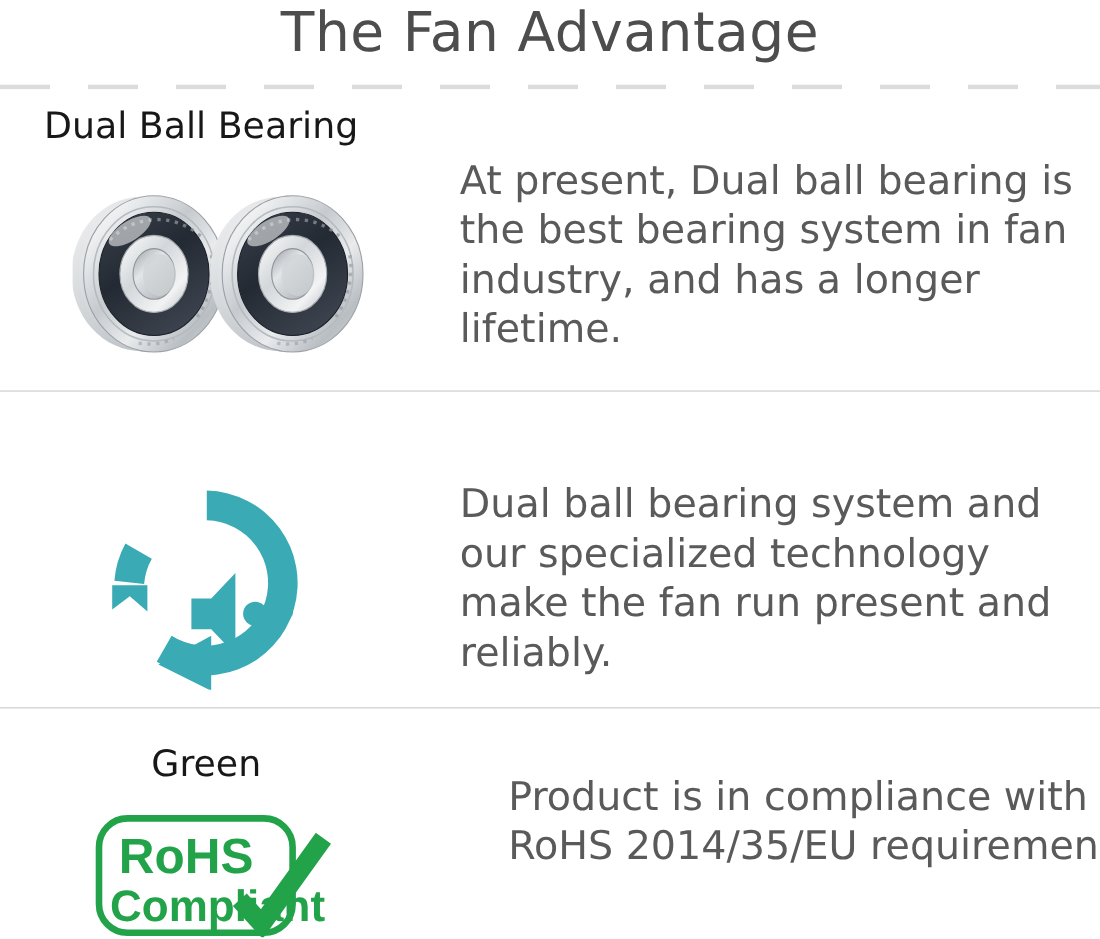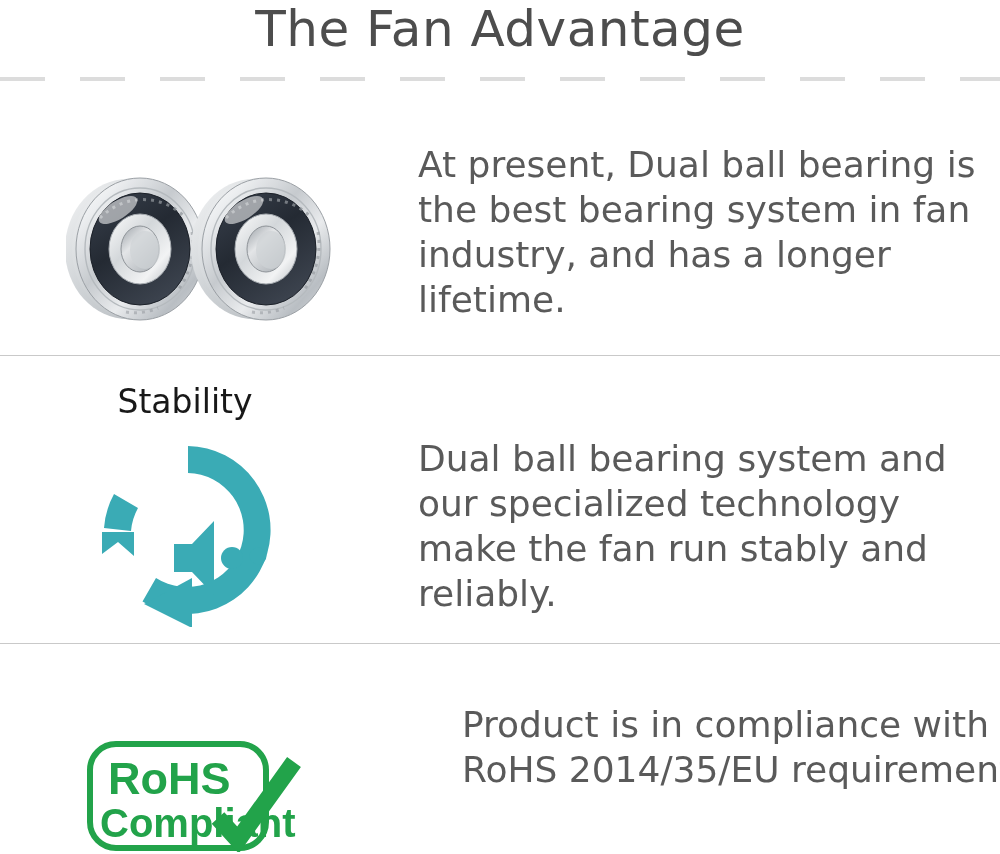--- a/index.html
+++ b/index.html
@@ -151,20 +151,21 @@
 <body>
 
 <div class="page-title">The Fan Advantage</div>
 
 <div class="dashed-divider"></div>
 
 <div class="section s1">
 
   <div class="col-left">
 
+    <div class="feature-heading h-dual">Dual Ball Bearing</div>
 
     <div class="bearing-wrap">
       <svg class="bearing-svg" width="280" height="155" viewBox="0 0 280 155" aria-hidden="true">
         <defs>
           <linearGradient id="outerRace" x1="0" y1="0" x2="1" y2="1">
             <stop offset="0%" stop-color="#ffffff"></stop>
             <stop offset="18%" stop-color="#eceef0"></stop>
             <stop offset="42%" stop-color="#c6cace"></stop>
             <stop offset="62%" stop-color="#e9ebed"></stop>
             <stop offset="82%" stop-color="#b9bec3"></stop>
@@ -227,21 +228,20 @@
     <div class="feature-body b1">At present, Dual ball bearing is the best bearing system in fan industry, and has a longer lifetime.</div>
   </div>
 </div>
 
 <div class="solid-divider d1"></div>
 
 <div class="section s2">
 
   <div class="col-left">
 
-    <div class="feature-heading h-stability">Stability</div>
 
     <div class="stability-wrap">
       <svg width="200" height="195" viewBox="0 0 200 195" aria-hidden="true">
         <g fill="#3aabb5">
 
           <path d="M100 14
                    A84 84 0 1 1 54.5 169.5
                    L68 146
                    A57 57 0 1 0 100 41
                    Z"></path>
@@ -254,30 +254,31 @@
           <path d="M86 112 L86 140 L104 140 L126 163 L126 89 L104 112 Z"></path>
 
           <circle cx="144" cy="126" r="11"></circle>
           <circle cx="170" cy="124" r="8.5"></circle>
         </g>
       </svg>
     </div>
   </div>
 
   <div class="col-right">
-    <div class="feature-body b2">Dual ball bearing system and our specialized technology make the fan run stably and reliably.</div>
+    <div class="feature-body b2">Dual ball bearing system and our specialized technology make the fan run present and reliably.</div>
   </div>
 </div>
 
 <div class="solid-divider d2"></div>
 
 <div class="section s3">
 
   <div class="col-left">
 
+    <div class="feature-heading h-green">Green</div>
 
     <div class="rohs-wrap">
       <svg width="220" height="112" viewBox="0 0 220 112" aria-hidden="true">
 
         <rect x="4" y="4" width="176" height="104" rx="26" ry="26" fill="none" stroke="#22a34a" stroke-width="6"></rect>
 
         <text x="22" y="54" font-family="'Liberation Sans', sans-serif" font-size="45" font-weight="bold" fill="#22a34a">RoHS</text>
 
         <text x="14" y="97" font-family="'Liberation Sans', sans-serif" font-size="40" font-weight="bold" fill="#22a34a">Compliant</text>
 

